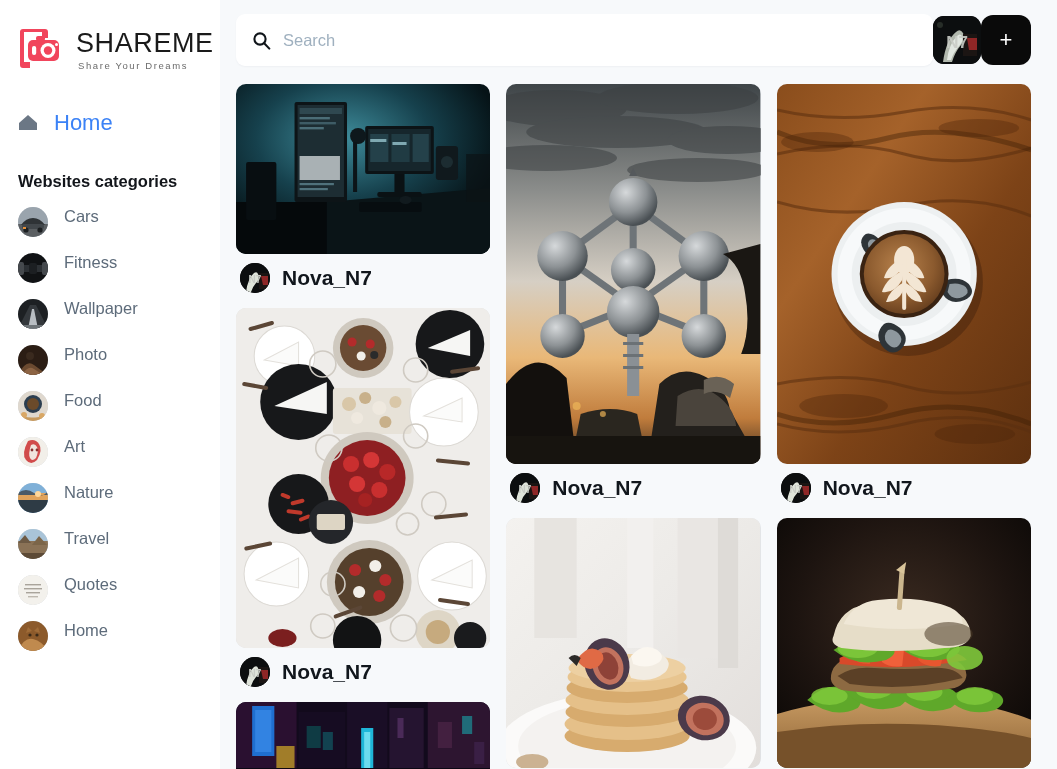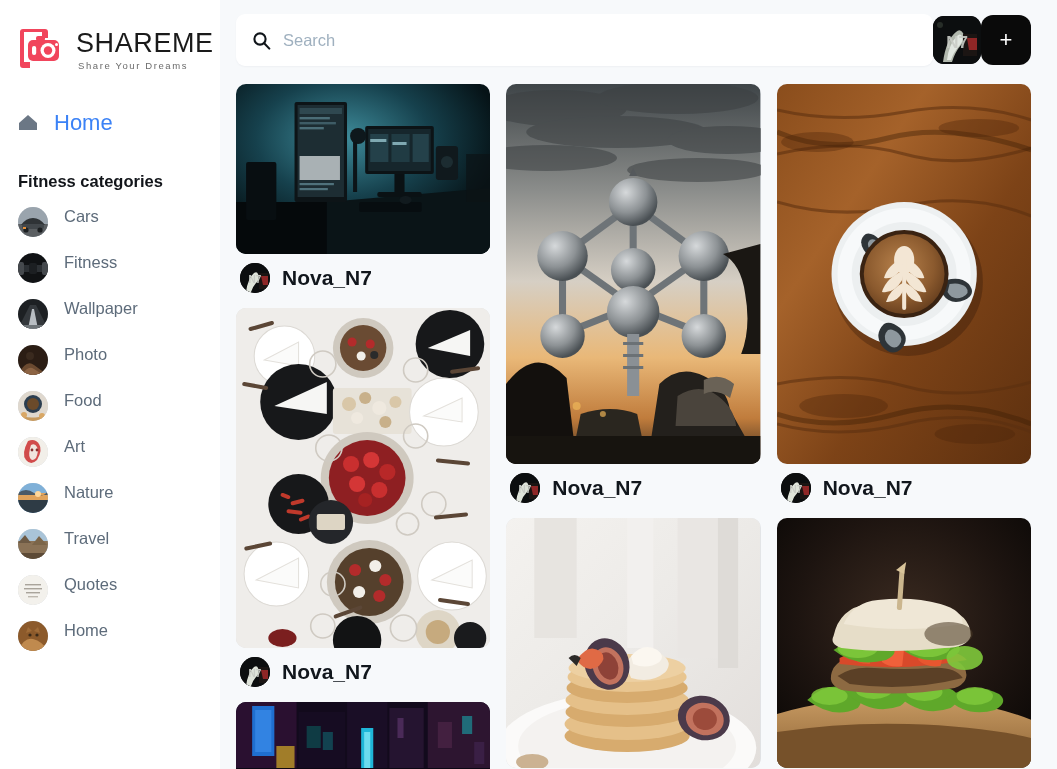--- a/index.html
+++ b/index.html
@@ -157,21 +157,21 @@
 
     <div class="nav-home">
       <span class="home-icon">
         <svg viewBox="0 0 20 20" xmlns="http://www.w3.org/2000/svg">
           <path d="M10 2 L19 10 L19 17 L1 17 L1 10 Z" fill="#6b7785"></path>
         </svg>
       </span>
       <span class="nav-home-label">Home</span>
     </div>
 
-    <div class="section-title">Fitness categories</div>
+    <div class="section-title">Websites categories</div>
 
     <ul class="cat-list">
 
       <li class="cat-item">
         <span class="cat-thumb">
           <svg viewBox="0 0 30 30">
               <rect width="30" height="30" fill="#9aa4ad"></rect>
               <rect y="17" width="30" height="13" fill="#5b5f62"></rect>
               <path d="M3 18 q5-7 12-7 t12 7z" fill="#2f3336"></path>
               <rect x="4" y="17" width="22" height="5" rx="2" fill="#42474b"></rect>

